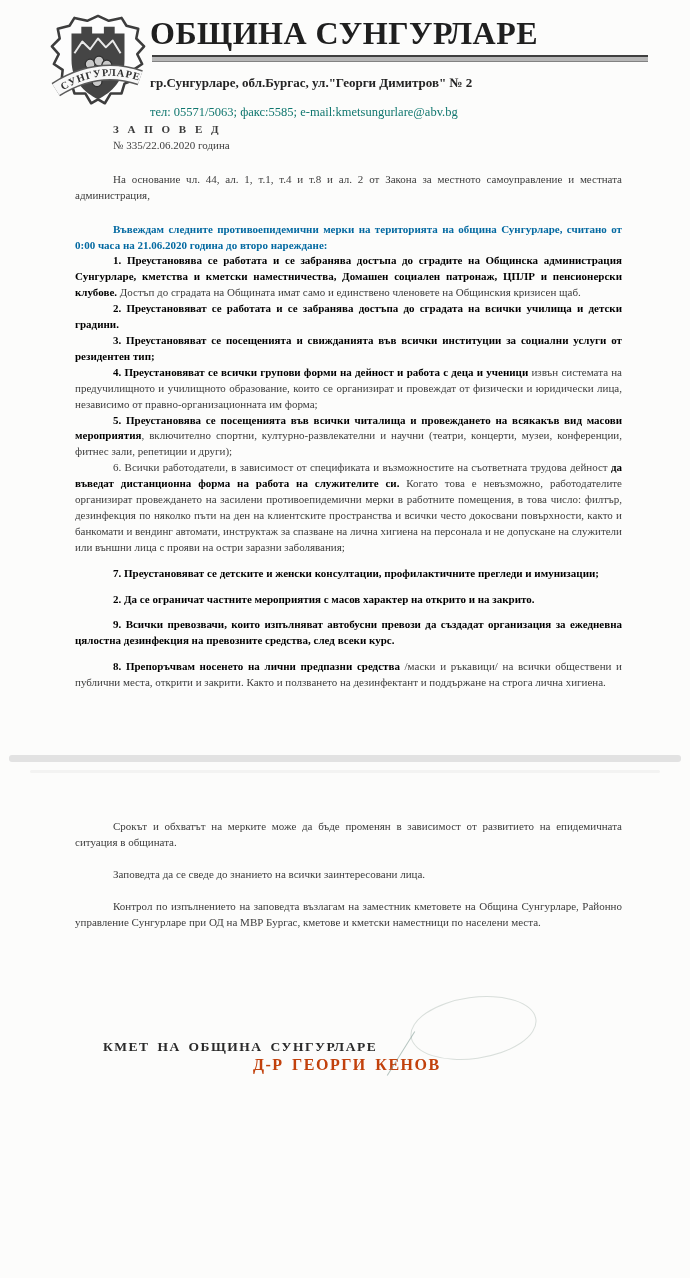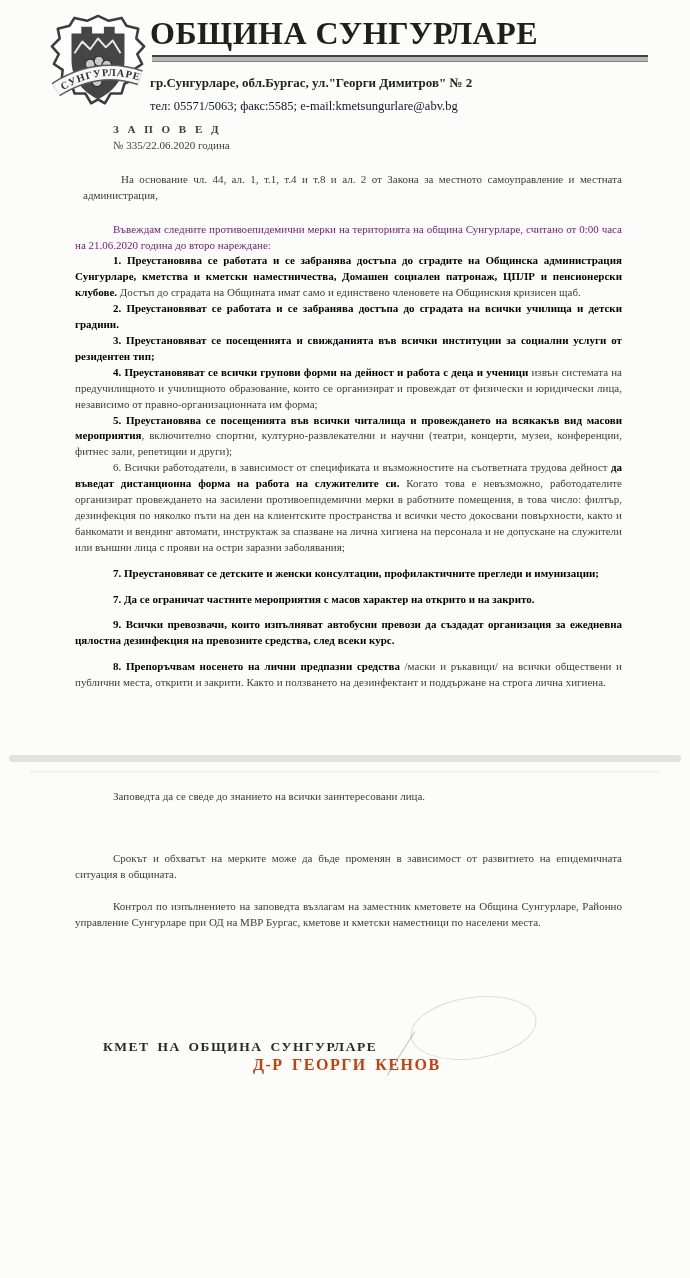--- a/index.html
+++ b/index.html
@@ -18,34 +18,34 @@
   .org-name{
     margin:0;font-size:32px;font-weight:bold;letter-spacing:.5px;
     color:#1f1f1f;line-height:1.1;
   }
   .rule{
     height:4px;background:#b7b7b7;
     border-top:2px solid #3f3f3f;border-bottom:1px solid #828282;
     margin:4px 4px 13px 2px;
   }
   .addr{font-weight:bold;font-size:13px;color:#242424;line-height:1.25;}
-  .contact{font-size:12.5px;color:#0f172a;line-height:1.3;margin-top:7px;}
+  .contact{font-size:12.5px;color:#0f766e;line-height:1.3;margin-top:13px;}
 
   
   .doc{padding:0 68px 0 75px;}
   .center{text-align:center;text-indent:0;}
   .doc-type{margin-top:23px;font-weight:bold;font-size:14px;letter-spacing:3px;color:#242424;}
   .order-number{margin-top:16px;font-size:13px;color:#3a3a3a;}
   .para{
     font-size:11px;line-height:15.9px;text-align:justify;text-indent:38px;
     margin:0;color:#3c3c3c;
   }
-  .legal{margin-top:18px;margin-left:8px;}
+  .legal{margin-top:18px;}
   .decree{margin-top:28px;font-weight:bold;font-size:13.5px;letter-spacing:3px;color:#242424;}
-  .intro{margin-top:18px;font-weight:normal;color:#701a75;}
+  .intro{margin-top:18px;font-weight:bold;color:#0369a1;}
   .b{font-weight:bold;color:#000000;}
   .sp{margin-top:10px;}
 
   
   .scan-band{height:7px;background:#e2e2e2;border-radius:3px;margin:64px 9px 0 9px;}
   .scan-band2{height:3px;background:#f3f3f2;border-radius:2px;margin:8px 30px 0 30px;}
 
   .closing-first{margin-top:46px;}
   .closing{margin-top:16px;}
 
@@ -126,33 +126,33 @@
     <p class="para"><span class="b">3. Преустановяват се посещенията и свижданията във всички институции за социални услуги от резидентен тип;</span></p>
 
     <p class="para"><span class="b">4. Преустановяват се всички групови форми на дейност и работа с деца и ученици</span><span> извън системата на предучилищното и училищното образование, които се организират и провеждат от физически и юридически лица, независимо от правно-организационната им форма;</span></p>
 
     <p class="para"><span class="b">5. Преустановява се посещенията във всички читалища и провеждането на всякакъв вид масови мероприятия</span><span>, включително спортни, културно-развлекателни и научни (театри, концерти, музеи, конференции, фитнес зали, репетиции и други);</span></p>
 
     <p class="para"><span>6. Всички работодатели, в зависимост от спецификата и възможностите на съответната трудова дейност</span><span class="b"> да въведат дистанционна форма на работа на служителите си.</span><span> Когато това е невъзможно, работодателите организират провеждането на засилени противоепидемични мерки в работните помещения, в това число: филтър, дезинфекция по няколко пъти на ден на клиентските пространства и всички често докосвани повърхности, както и банкомати и вендинг автомати, инструктаж за спазване на лична хигиена на персонала и не допускане на служители или външни лица с прояви на остри заразни заболявания;</span></p>
 
     <p class="para sp"><span class="b">7. Преустановяват се детските и женски консултации, профилактичните прегледи и имунизации;</span></p>
 
-    <p class="para sp"><span class="b">7. Да се ограничат частните мероприятия с масов характер на открито и на закрито.</span></p>
+    <p class="para sp"><span class="b">2. Да се ограничат частните мероприятия с масов характер на открито и на закрито.</span></p>
 
     <p class="para sp"><span class="b">9. Всички превозвачи, които изпълняват автобусни превози да създадат организация за ежедневна цялостна дезинфекция на превозните средства, след всеки курс.</span></p>
 
     <p class="para sp"><span class="b">8. Препоръчвам носенето на лични предпазни средства</span><span> /маски и ръкавици/ на всички обществени и публични места, открити и закрити. Както и ползването на дезинфектант и поддържане на строга лична хигиена.</span></p>
   </div>
 
   <div class="scan-band"></div>
   <div class="scan-band2"></div>
 
   <div class="doc">
+    <p class="para closing-first">Срокът и обхватът на мерките може да бъде променян в зависимост от развитието на епидемичната ситуация в общината.</p>
     <p class="para closing">Заповедта да се сведе до знанието на всички заинтересовани лица.</p>
-    <p class="para closing-first">Срокът и обхватът на мерките може да бъде променян в зависимост от развитието на епидемичната ситуация в общината.</p>
     <p class="para closing">Контрол по изпълнението на заповедта възлагам на заместник кметовете на Община Сунгурларе, Районно управление Сунгурларе при ОД на МВР Бургас, кметове и кметски наместници по населени места.</p>
 
     <div class="sig-block">
       <div class="stamp-mark"></div>
       <div class="signature-stroke"></div>
       <p class="sig-role">КМЕТ  НА  ОБЩИНА  СУНГУРЛАРЕ</p>
       <p class="sig-name">Д-Р  ГЕОРГИ  КЕНОВ</p>
     </div>
   </div>
 

